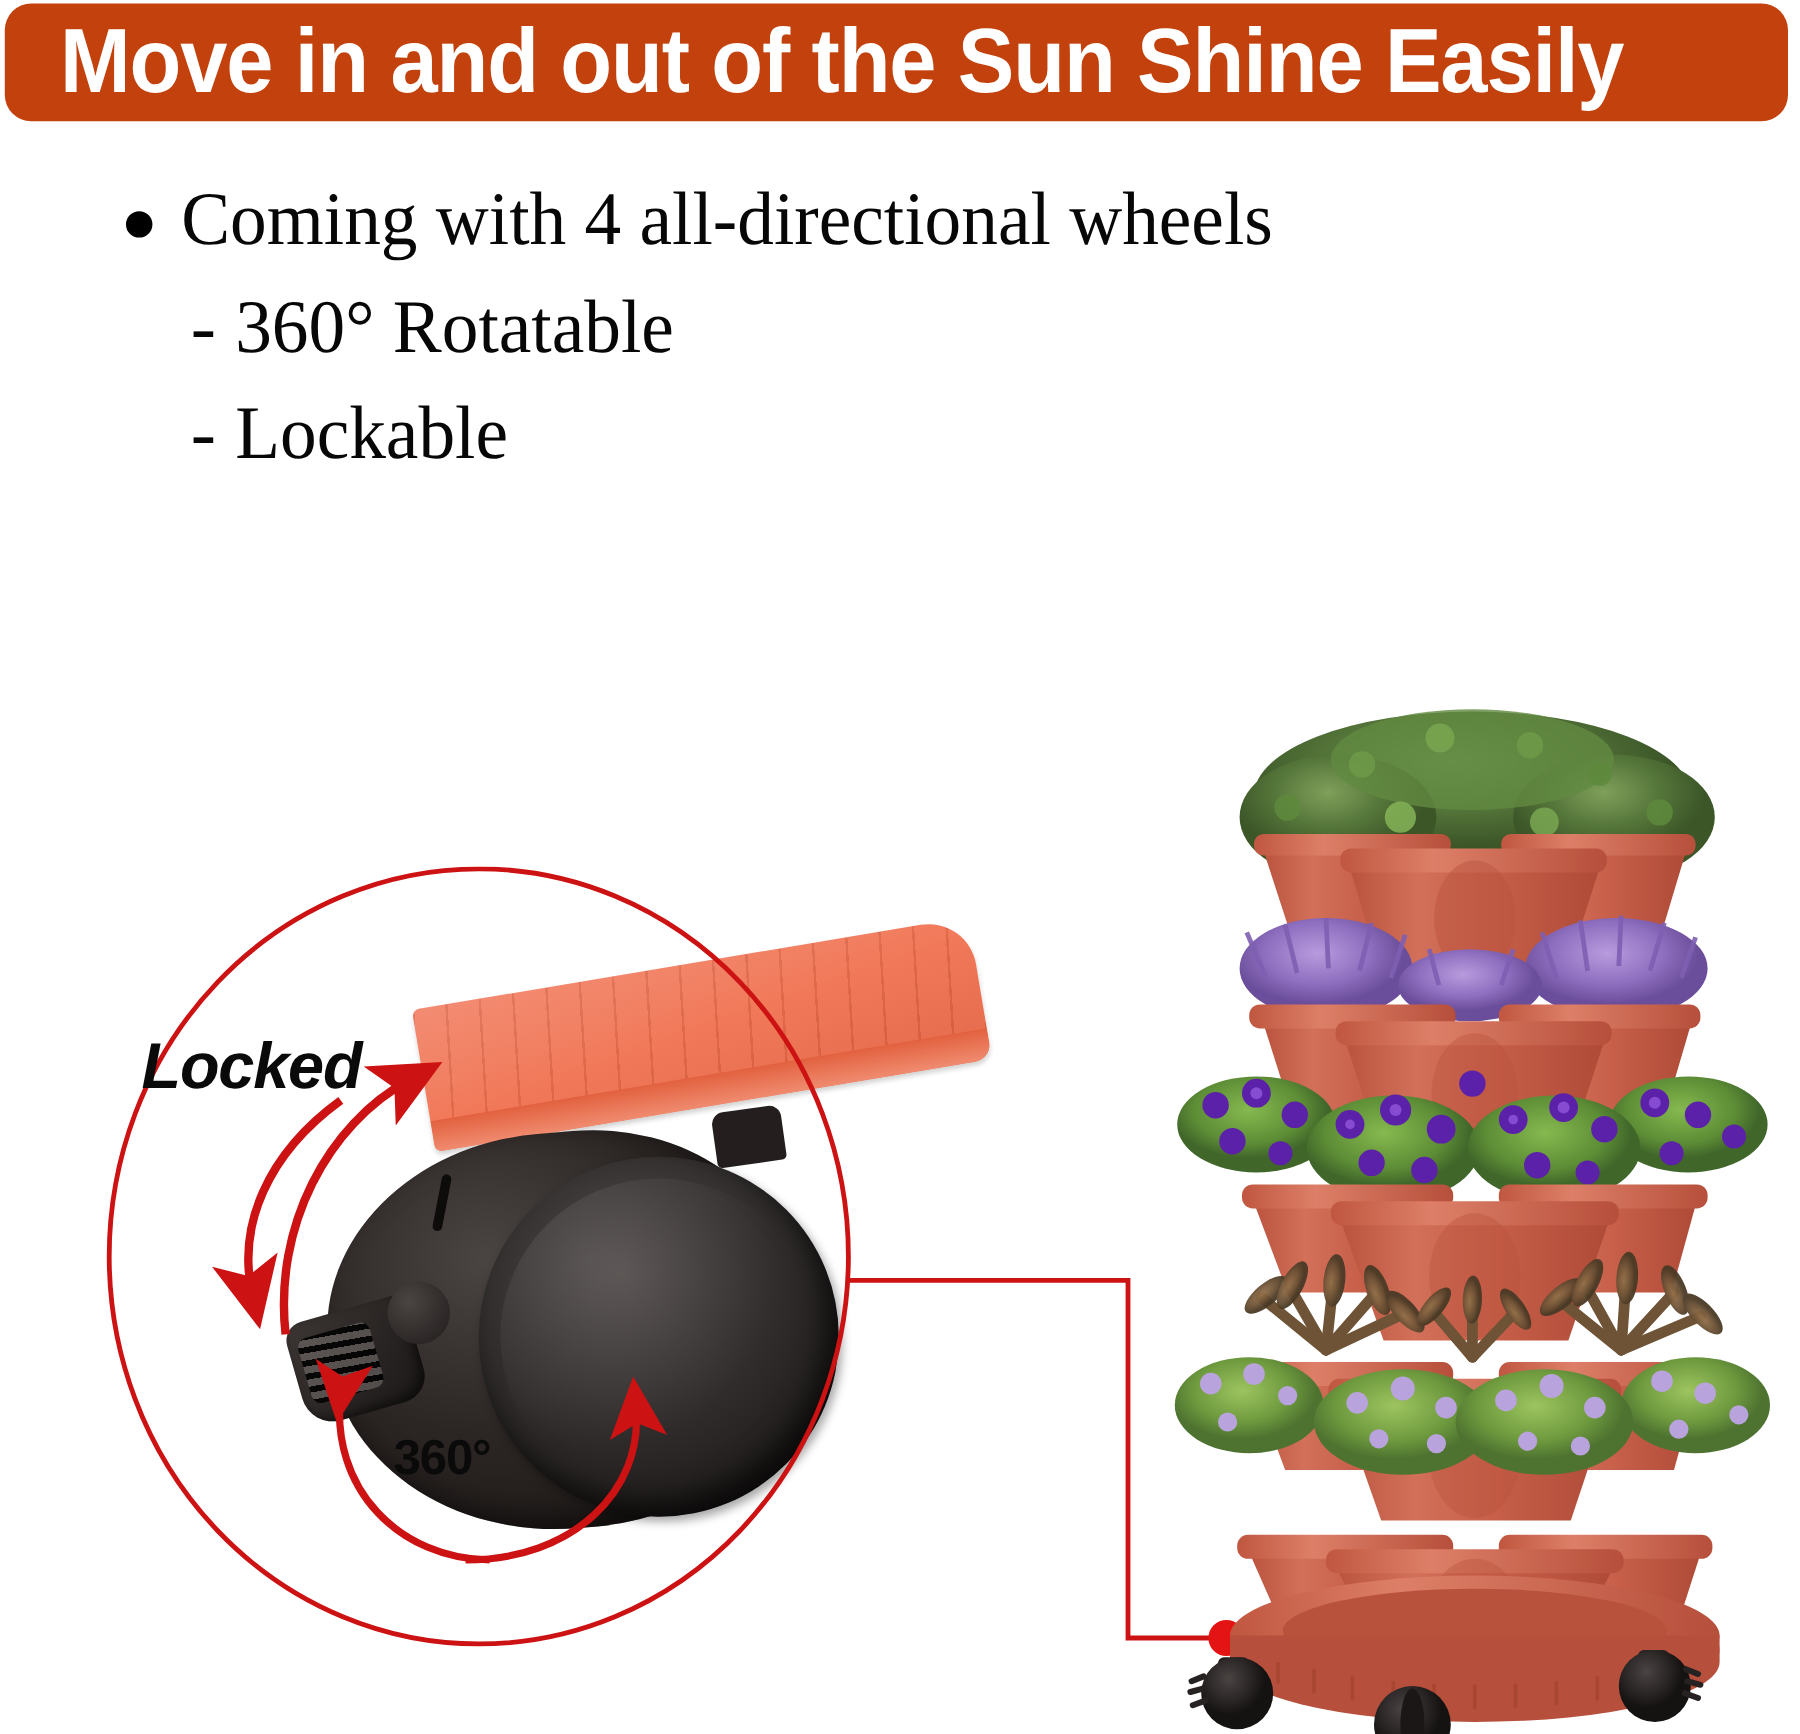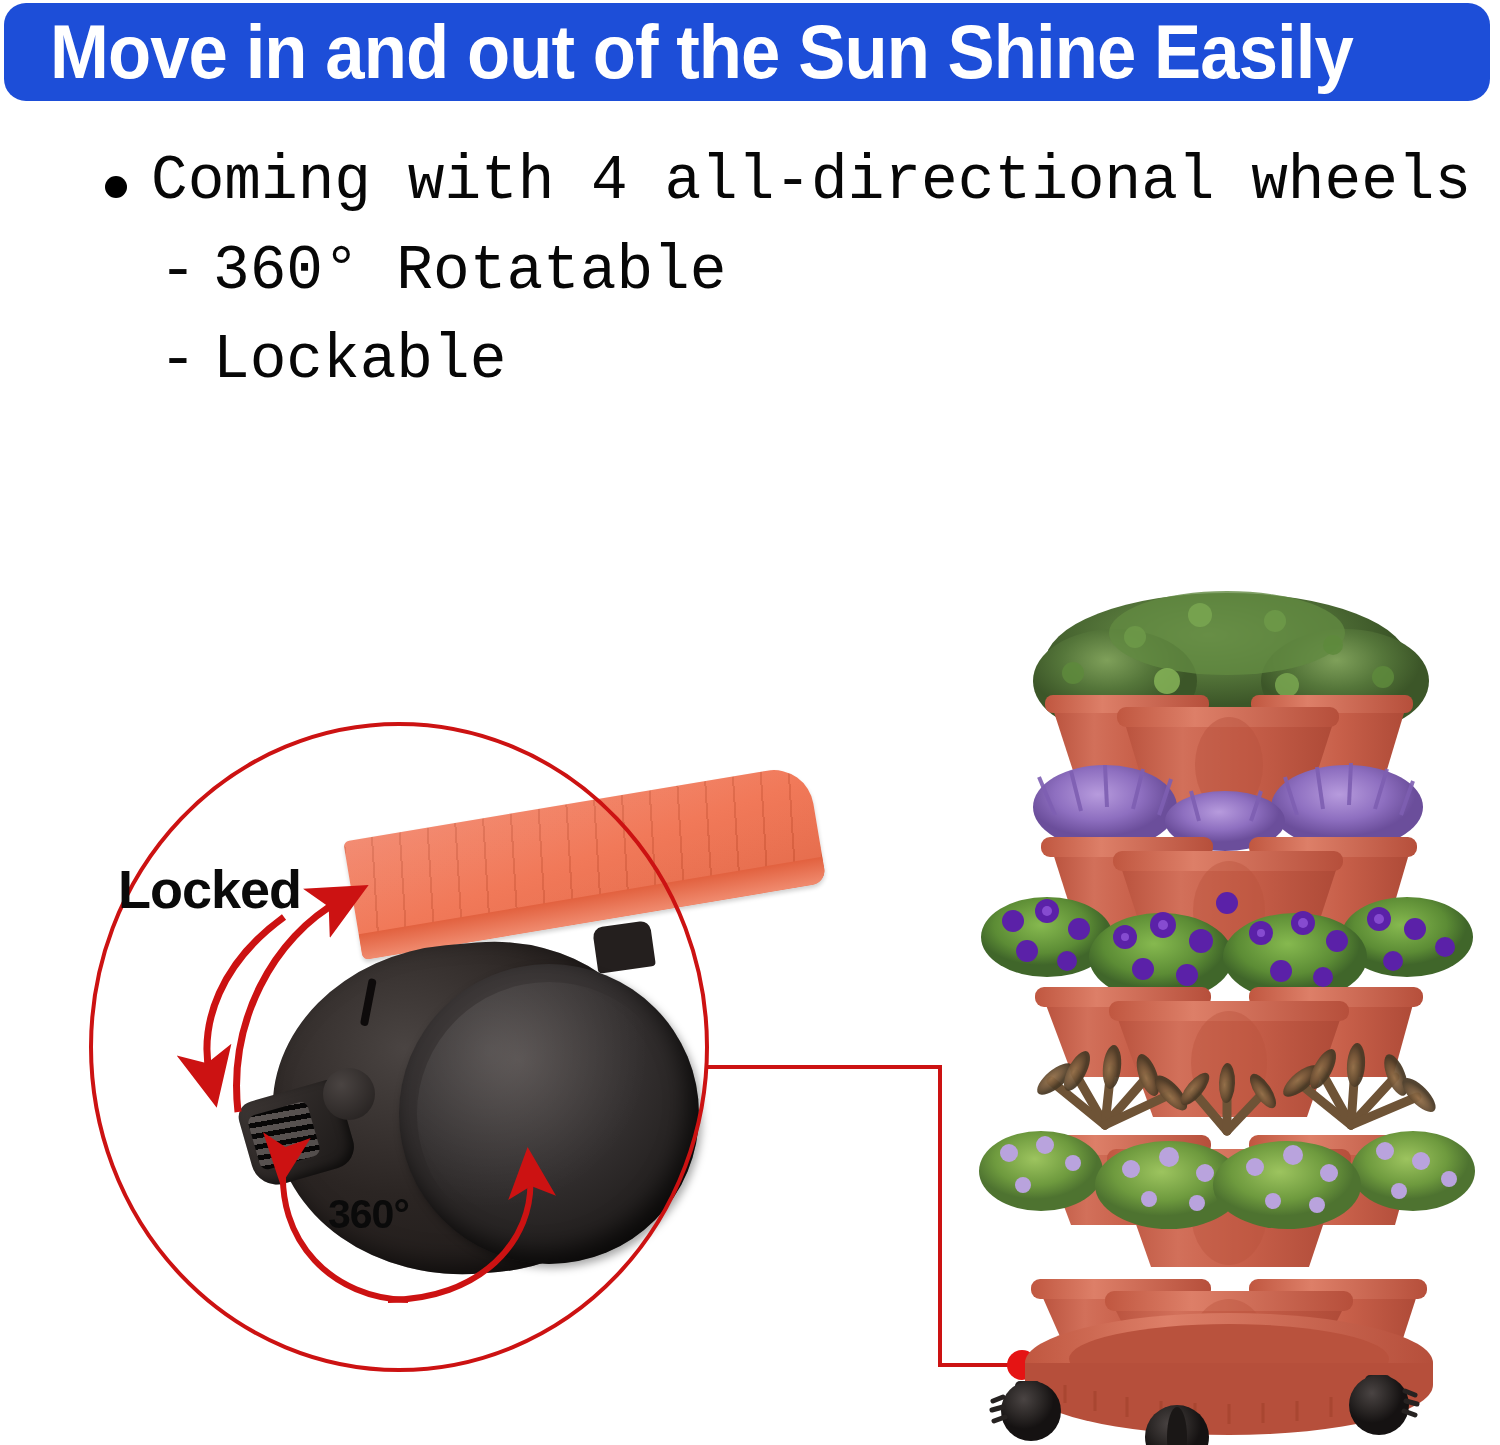--- a/index.html
+++ b/index.html
@@ -8,21 +8,21 @@
     background:#ffffff;
     font-family:"Liberation Sans", sans-serif;
     position:relative;
     overflow:hidden;
   }
   .page{position:relative;width:1500px;height:1445px;}
 
   
   .banner{
     position:absolute;left:4px;top:3px;width:1486px;height:98px;
-    background:#1d4ed8;border-radius:22px;
+    background:#c2410c;border-radius:22px;
     display:flex;align-items:center;
   }
   .banner-title{
     color:#ffffff;
     font-family:"Liberation Sans Narrow","Liberation Sans",sans-serif;
     font-weight:bold;
     font-size:76px;
     letter-spacing:-1px;
     transform:scaleX(0.93);
     transform-origin:left center;
@@ -30,21 +30,21 @@
     white-space:nowrap;
     line-height:1;
   }
 
   
   .bullets{
     position:absolute;left:105px;top:150px;width:1380px;
   }
   .li{
     display:flex;align-items:flex-start;
-    font-family:Liberation Mono, monospace;
+    font-family:Liberation Serif, serif;
     color:#070707;
     font-size:63px;
     line-height:1.02;
     margin-bottom:26px;
     white-space:nowrap;
   }
   .li .dot{
     width:22px;height:22px;border-radius:50%;
     background:#000;flex:0 0 auto;
     margin-top:26px;margin-right:24px;
@@ -134,21 +134,21 @@
   .brake-knob{
     position:absolute;left:120px;top:236px;width:52px;height:52px;
     background:radial-gradient(circle at 35% 32%,#4a4442,#201c1b);
     border-radius:50%;
   }
 
   .lbl-locked{
     position:absolute;left:30px;top:140px;
     font-size:54px;font-weight:bold;color:#0a0a0a;
     font-family:"Liberation Sans",sans-serif;
-    letter-spacing:-1px;line-height:1;
+    letter-spacing:-1px;line-height:1;font-style:italic;
   }
   .lbl-360{
     position:absolute;left:240px;top:472px;
     font-size:41px;font-weight:bold;color:#0a0a0a;
     font-family:"Liberation Sans",sans-serif;
     letter-spacing:-1px;line-height:1;
   }
 
   
   .connector{position:absolute;left:0;top:0;width:1500px;height:1445px;pointer-events:none;}

